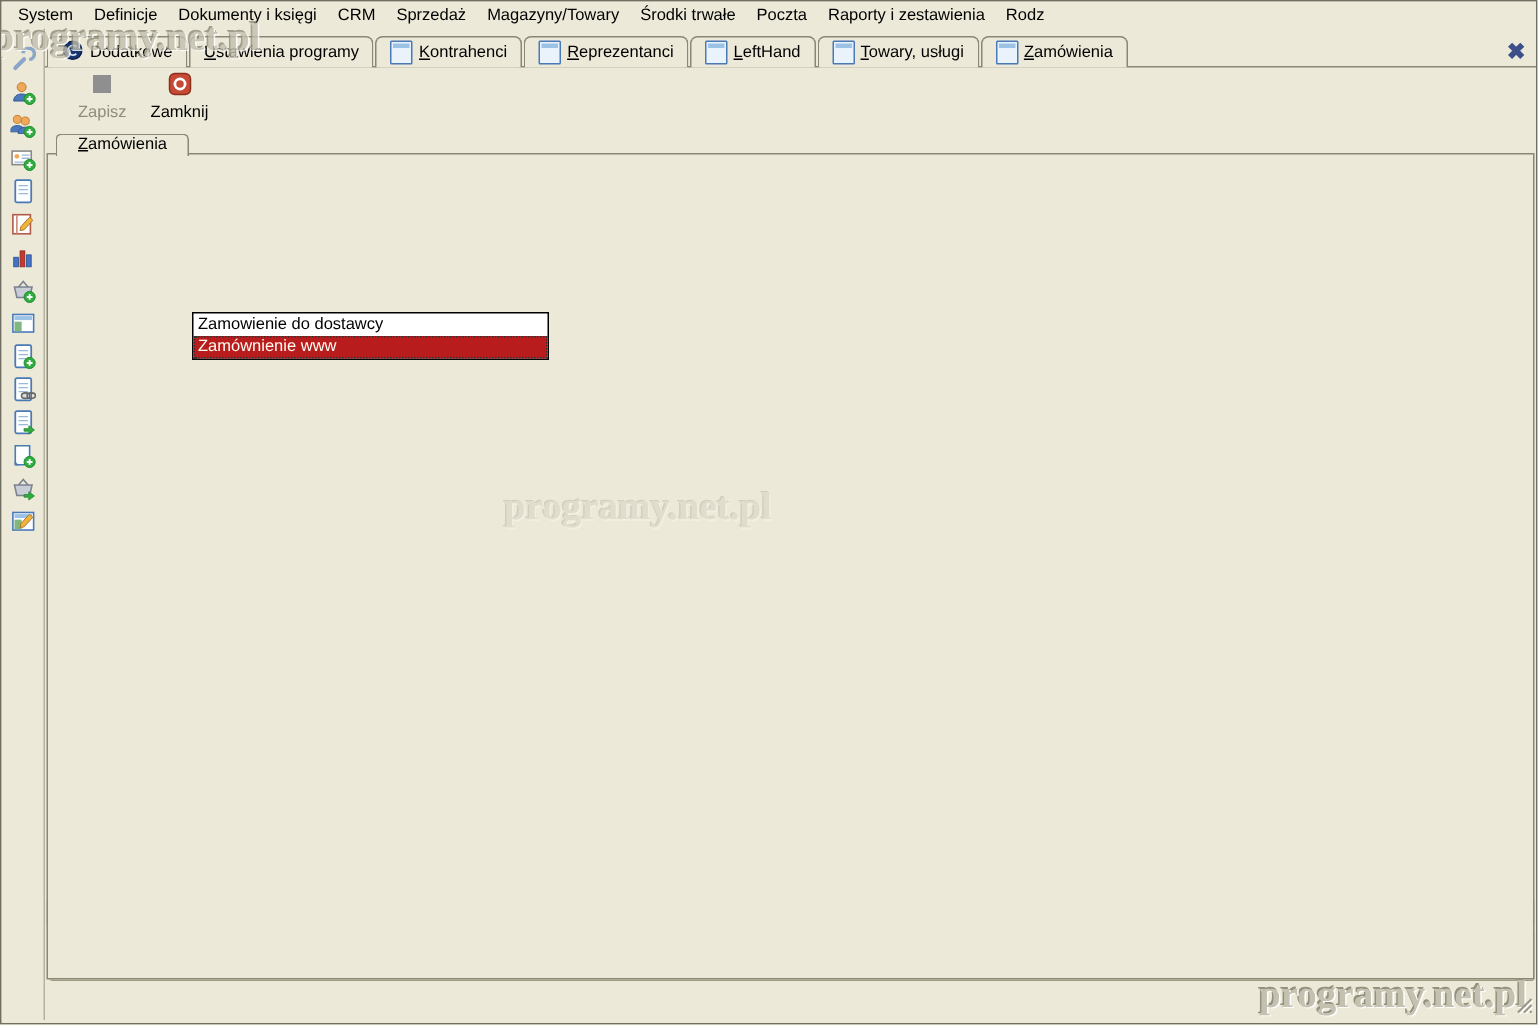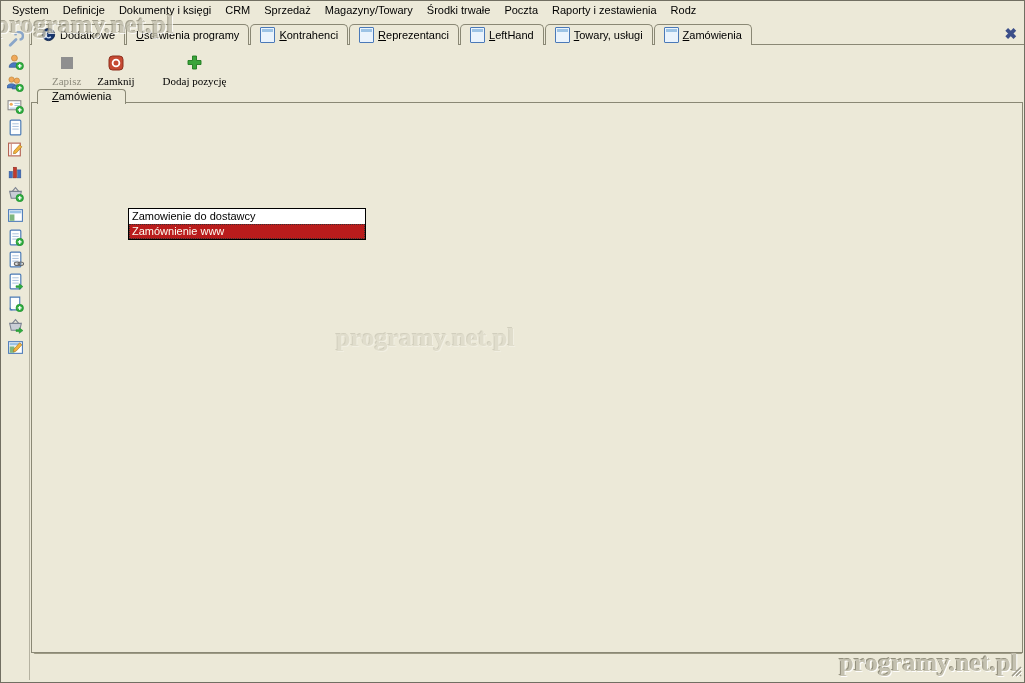--- a/index.html
+++ b/index.html
@@ -21,21 +21,21 @@
   #tab-underline{position:absolute;left:0;top:43px;width:1025px;height:1px;background:#8a8875;z-index:5;}
   .doc-ic{width:13px;height:14px;background:#eaf3fc;border:1px solid #4a79b8;border-radius:1px;position:relative;}
   .doc-ic:before{content:"";position:absolute;left:1px;top:1px;right:1px;height:3px;background:#9cc3e5;}
   #close-x{position:absolute;right:7px;top:24px;font-size:15px;font-weight:bold;color:#3c4f8a;cursor:default;}
   
   #sidebar{position:absolute;left:0;top:18px;bottom:2px;width:29px;background:#ece9d8;
            border-right:1px solid #b5b2a1;display:flex;flex-direction:column;align-items:center;
            padding-top:12px;gap:5px;z-index:6;box-sizing:border-box;}
   .side-btn{width:21px;height:17px;display:flex;align-items:center;justify-content:center;}
   
-  #toolbar{position:absolute;left:31px;top:45px;height:43px;display:flex;align-items:flex-end;z-index:6;font-family:Liberation Serif, serif;}
+  #toolbar{position:absolute;left:31px;top:45px;height:43px;display:flex;align-items:flex-start;z-index:6;}
   .tb-sep{width:2px;margin:2px 4px;border-left:1px solid #fff;border-right:1px solid #9a9788;}
   .tb-btn{display:flex;flex-direction:column;align-items:center;justify-content:center;gap:2px;
           padding:2px 8px;white-space:nowrap;}
   .tb-btn.disabled{color:#8e8c7e;}
   
   #inner-tab{position:absolute;left:36px;top:88px;height:14px;padding:0 14px;background:#ece9d8;
              border:1px solid #8a8875;border-bottom:none;border-radius:4px 4px 0 0;line-height:13px;z-index:7;}
   #inner-tab .tab-label::first-letter{text-decoration:underline;}
   #main-panel{position:absolute;left:30px;top:101px;width:992px;height:551px;border:1px solid #8a8875;
               background:#ece9d8;box-sizing:border-box;z-index:4;}
@@ -289,26 +289,20 @@
       <span>Zapisz</span>
     </div>
     <div class="tb-btn">
       <span><svg width="16" height="16" viewBox="0 0 16 16">
             <rect x="1" y="1" width="14" height="14" rx="3.5" fill="#c64a33" stroke="#8d2f1d"></rect>
             <circle cx="8" cy="8" r="3.4" fill="none" stroke="#fff" stroke-width="1.8"></circle>
           </svg></span>
       <span>Zamknij</span>
     </div>
     <div class="tb-sep"></div>
-    <div class="tb-btn">
-      <span><svg width="17" height="17" viewBox="0 0 17 17">
-            <path d="M6.5 2h4v4.5H15v4h-4.5V15h-4v-4.5H2v-4h4.5z" fill="#3aa43a" stroke="#1f7a1f" stroke-width=".9"></path>
-          </svg></span>
-      <span>Dodaj pozycję</span>
-    </div>
   </div>
 
   <div id="inner-tab">
     <span class="tab-label">Zamówienia</span>
   </div>
   <div id="main-panel"></div>
 
   <div class="groupbox" style="left:34px;top:106px;width:984px;height:52px;">
     <span class="group-title ul">Kontrahent</span>
   </div>

